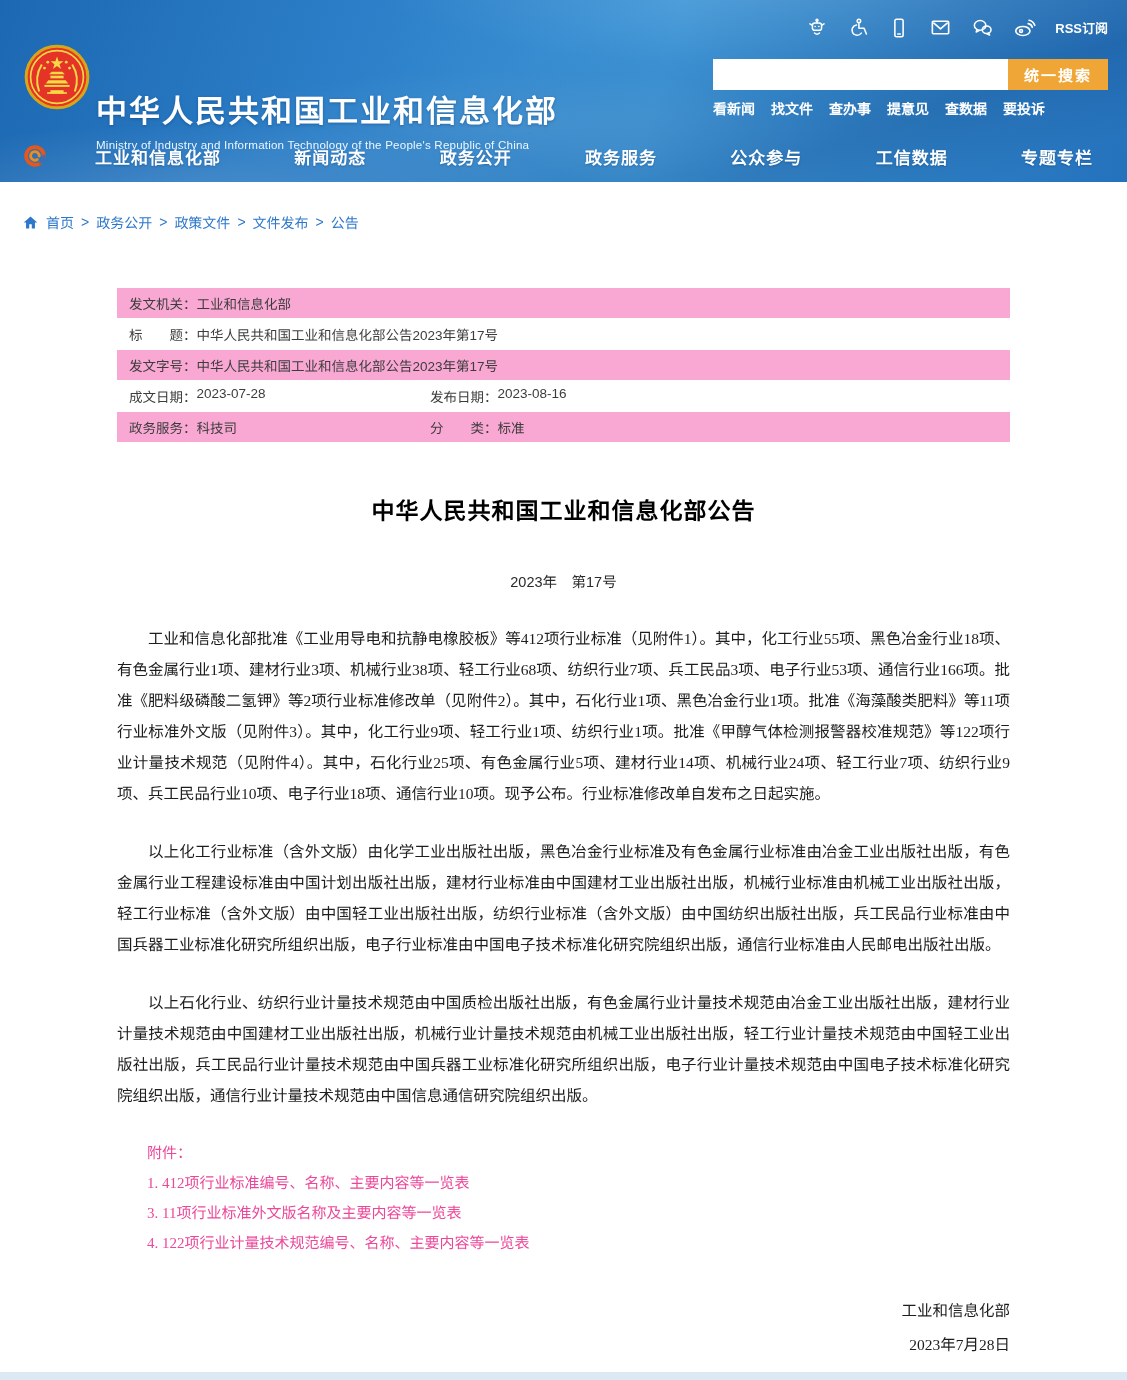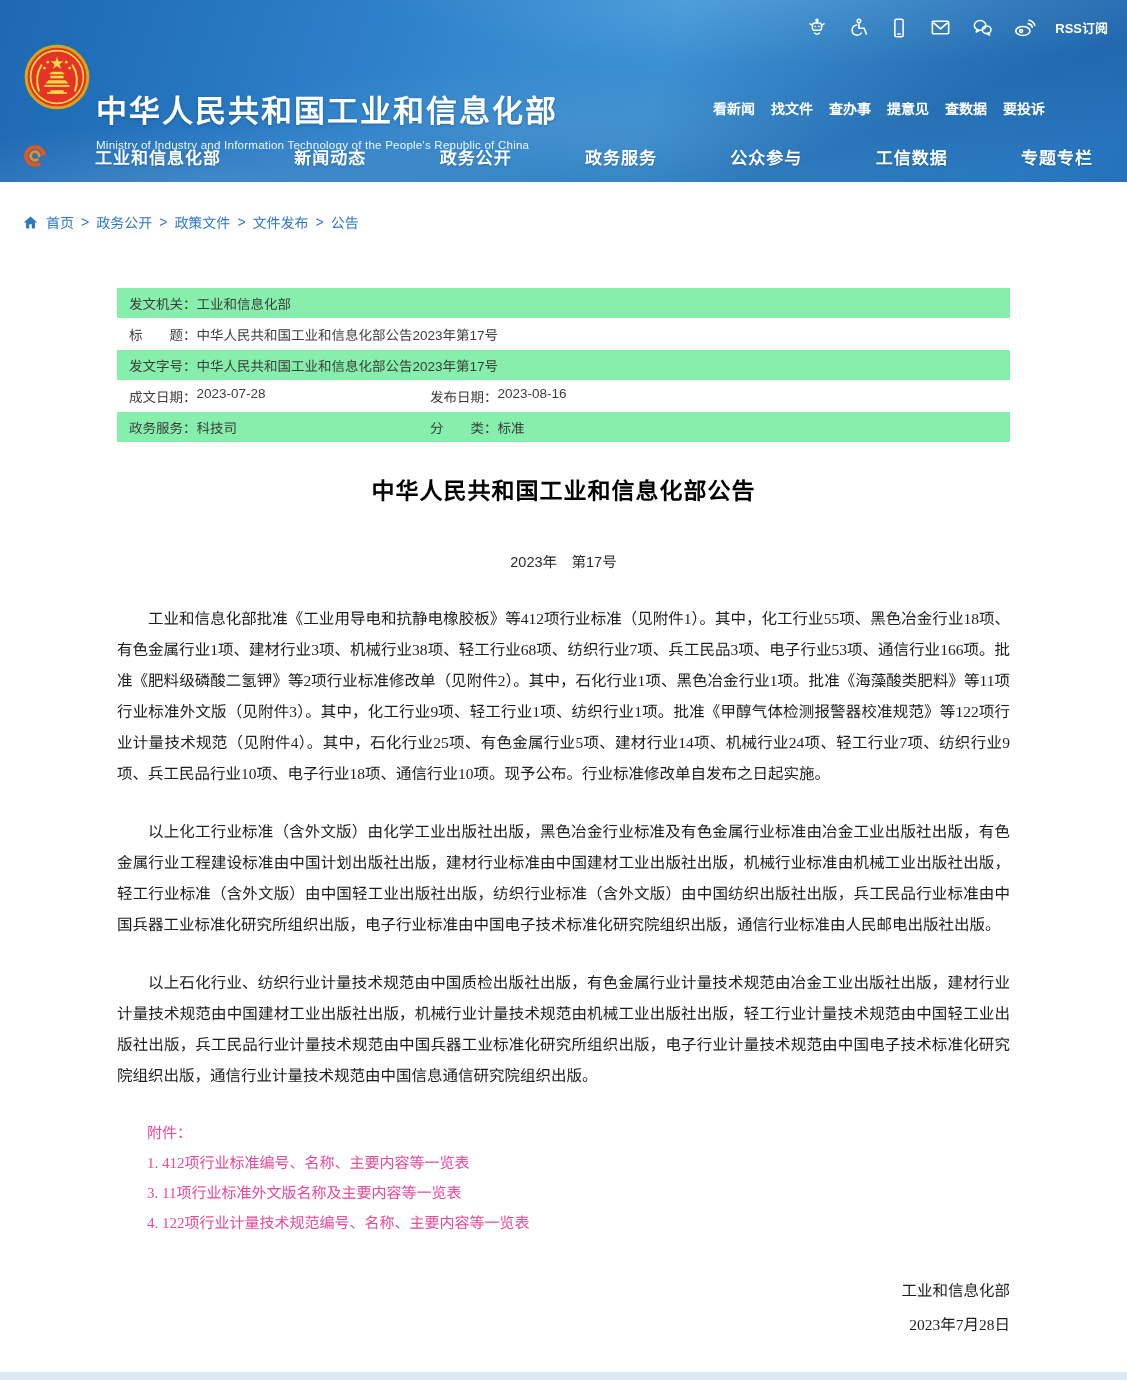--- a/index.html
+++ b/index.html
@@ -44,27 +44,27 @@
   .breadcrumb { display:flex; align-items:center; gap:7px; margin:30px 0 0 22px; font-size:14px; color:#2e78cc; }
   .breadcrumb a { color:#2e78cc; text-decoration:none; }
   .breadcrumb .sep { color:#2e78cc; }
   .home-ic { display:flex; align-items:center; cursor:pointer; }
 
   
   .doc { width:893px; margin:56px auto 0; }
   .meta-table { width:100%; }
   .meta-row { min-height:30px; display:flex; align-items:center; padding:0 12px; margin-bottom:1px;
     font-size:13.5px; color:#3c3c3c; }
-  .meta-row.odd { background:#86efac; }
+  .meta-row.odd { background:#f9a8d4; }
   .meta-cell { display:flex; white-space:pre; }
   .meta-cell.first { width:301px; }
   .meta-label { color:#3c3c3c; }
   .meta-value { color:#3c3c3c; }
 
-  .doc-title { text-align:center; margin-top:30px; font-size:23px; font-weight:700; color:#000; letter-spacing:1px; }
+  .doc-title { text-align:center; margin-top:50px; font-size:23px; font-weight:700; color:#000; letter-spacing:1px; }
   .doc-number { text-align:center; margin-top:44px; font-size:14.5px; color:#2b2b2b; }
 
   .doc-body { margin-top:32px; font-family:"Liberation Serif", serif; }
   .doc-body p { font-size:15.5px; line-height:31px; color:#1d1d1d; text-indent:2em; text-align:justify; margin:0 0 27px; }
 
   .attachments { font-family:"Liberation Serif", serif; font-size:15px; color:#ec4899;
     padding-left:2em; line-height:30px; margin-top:6px; }
   .attachments > div { margin-bottom:0; }
 
   .signature { font-family:"Liberation Serif", serif; font-size:15.5px; color:#1d1d1d;
@@ -149,20 +149,24 @@
         <svg viewBox="0 0 24 24" width="23" height="23" fill="none" stroke="#fff" stroke-width="1.7" stroke-linecap="round">
           <ellipse cx="10.3" cy="15.6" rx="7.4" ry="4.7"></ellipse>
           <circle cx="8.4" cy="15.6" r="1.5"></circle>
           <path d="M15.8 8 a5.3 5.3 0 0 1 4.3 3.8"></path>
           <path d="M16.8 4.4 a8.3 8.3 0 0 1 5.9 5.3"></path>
         </svg>
       </span>
       <span class="rss">RSS订阅</span>
     </div>
 
+    <div class="search-bar">
+      <input type="text" value="" style="">
+      <button>统一搜索</button>
+    </div>
 
     <nav class="quick-links">
       <a href="#">看新闻</a>
       <a href="#">找文件</a>
       <a href="#">查办事</a>
       <a href="#">提意见</a>
       <a href="#">查数据</a>
       <a href="#">要投诉</a>
     </nav>
 

